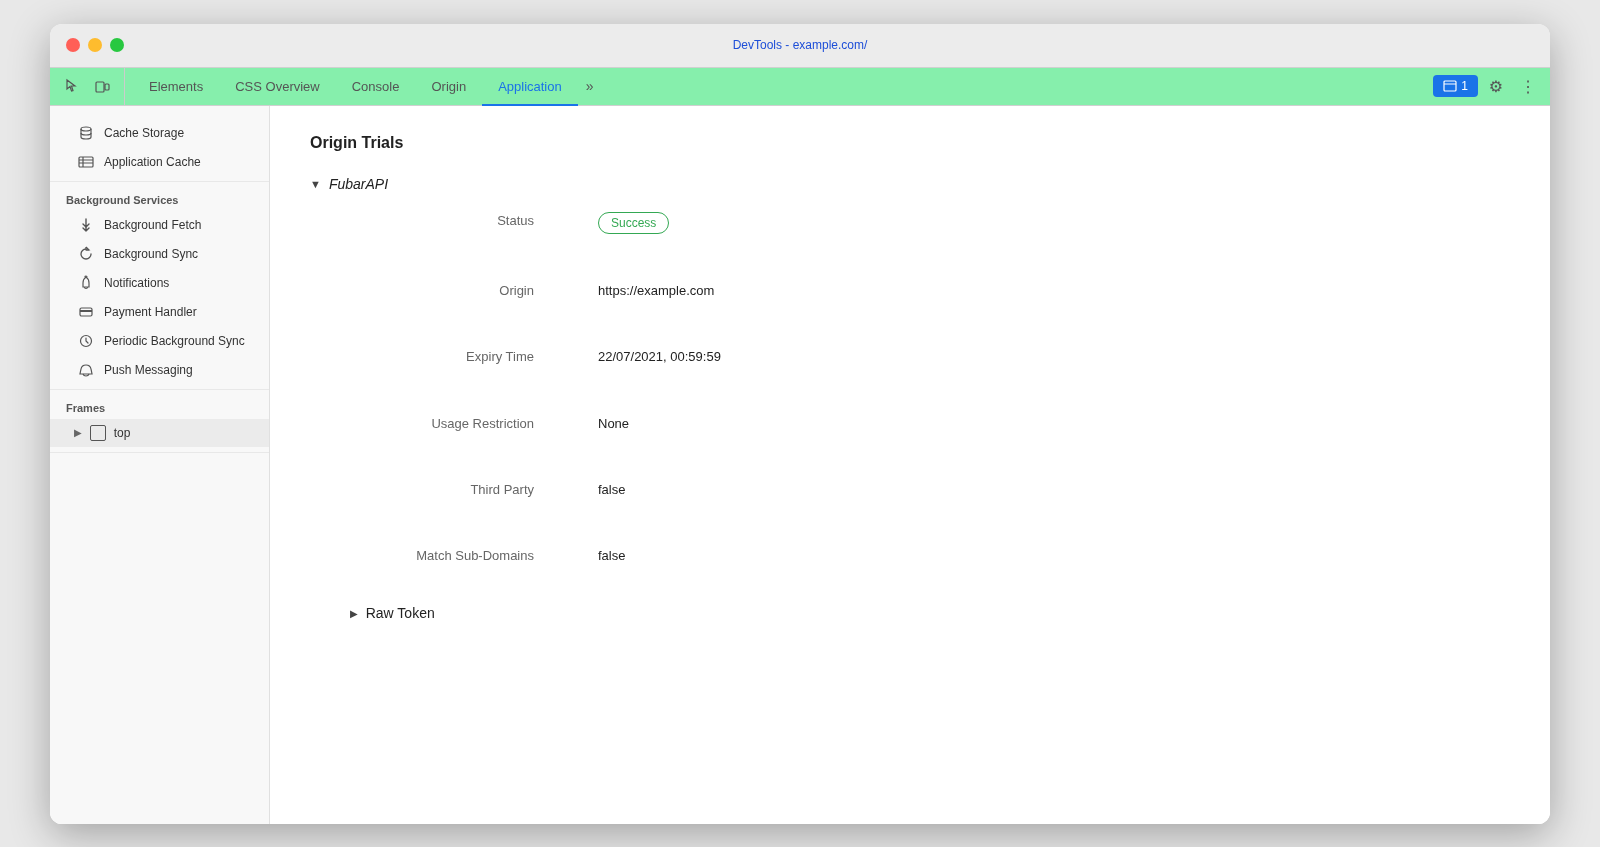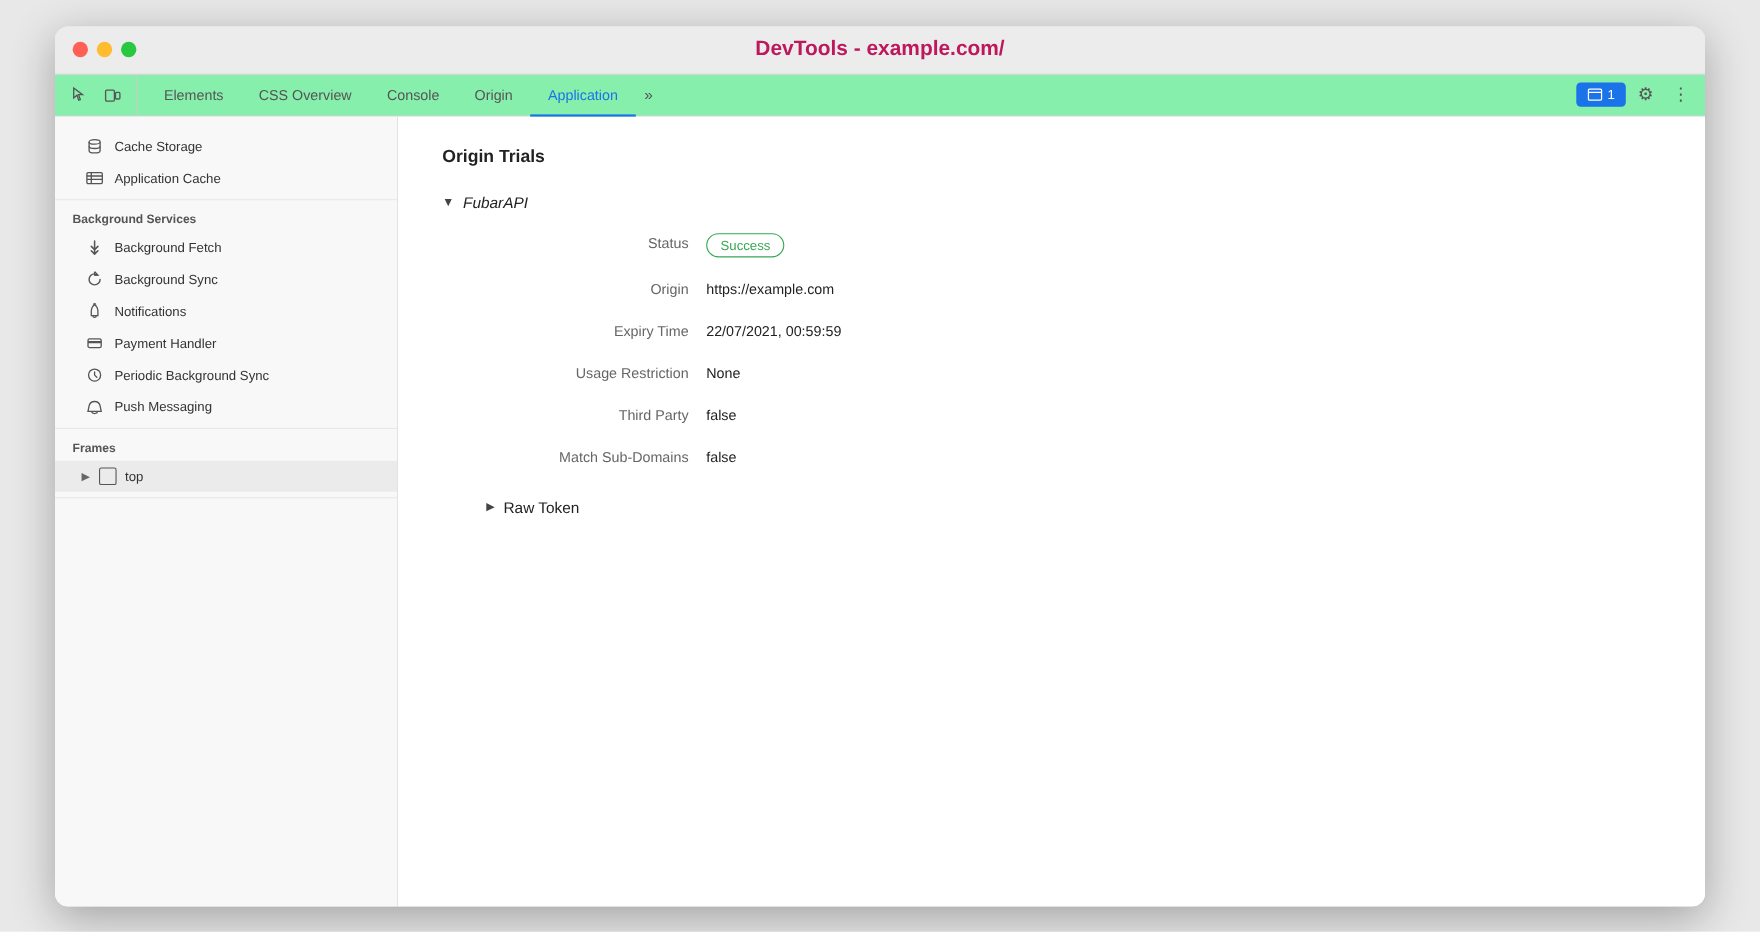--- a/index.html
+++ b/index.html
@@ -42,23 +42,23 @@
       border: none;
       cursor: pointer;
     }
     .btn-close { background: #ff5f57; }
     .btn-min { background: #febc2e; }
     .btn-max { background: #28c840; }
     .title-text {
       position: absolute;
       left: 50%;
       transform: translateX(-50%);
-      font-size: 19px;
-      font-weight: 700;
-      color: #be185d;
+      font-size: 12px;
+      font-weight: 400;
+      color: #1d4ed8;
     }
     .tab-bar {
       background: #86efac;
       border-bottom: 1px solid #d0d0d0;
       display: flex;
       align-items: stretch;
       padding: 0 8px;
       height: 38px;
     }
     .tab-tools {
@@ -143,21 +143,21 @@
       color: #555;
       font-size: 16px;
     }
     .main-content {
       display: flex;
       flex: 1;
       overflow: hidden;
       background: white;
     }
     .sidebar {
-      width: 312px;
+      width: 220px;
       background: #f8f8f8;
       border-right: 1px solid #e0e0e0;
       overflow-y: auto;
       flex-shrink: 0;
       padding: 8px 0;
     }
     .sidebar-section {
       border-bottom: 1px solid #e8e8e8;
       padding: 4px 0;
     }
@@ -240,21 +240,22 @@
       font-size: 14px;
       font-weight: 500;
       color: #222;
       font-style: italic;
     }
     .fields-grid {
       display: grid;
       grid-template-columns: 200px 1fr;
       row-gap: 20px;
       margin-left: 40px;
-      margin-bottom: 28px;
+      margin-bottom: 40px;
+      gap: 48px;
     }
     .field-label {
       font-size: 13px;
       color: #666;
       text-align: right;
       padding-right: 16px;
       line-height: 1.4;
     }
     .field-value {
       font-size: 13px;

